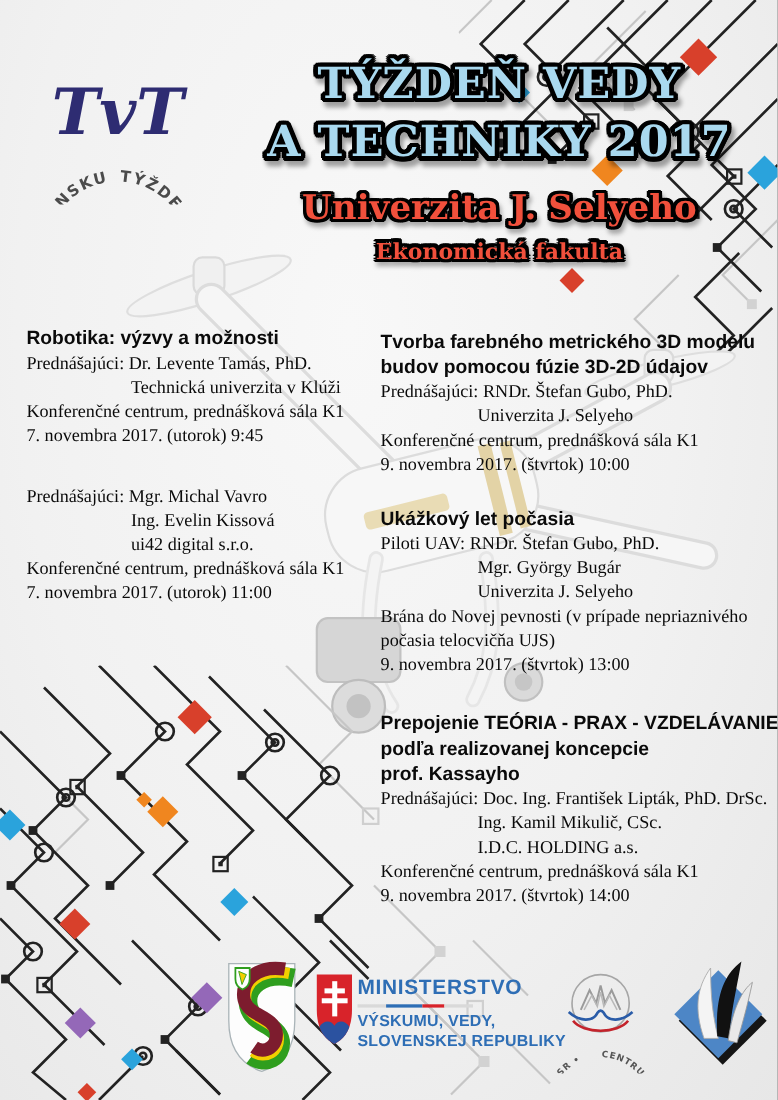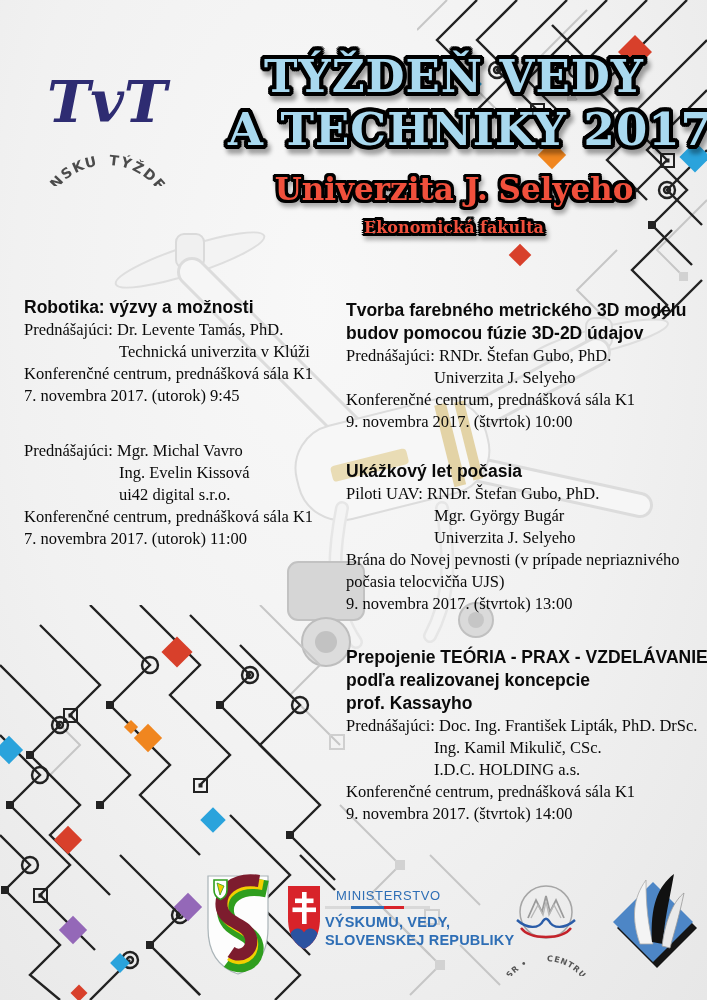--- a/index.html
+++ b/index.html
@@ -20,37 +20,37 @@
   .display{font-family:"DejaVu Serif","Liberation Serif",serif;font-weight:bold;text-align:center;white-space:nowrap;}
   .out4{color:var(--title-blue);
     text-shadow:-4px 0 #000,4px 0 #000,0 -4px #000,0 4px #000,-3px -3px #000,3px -3px #000,-3px 3px #000,3px 3px #000,
       -4px -2px #000,4px -2px #000,-4px 2px #000,4px 2px #000,-2px -4px #000,2px -4px #000,-2px 4px #000,2px 4px #000;
     filter:drop-shadow(3px 5px 2px rgba(0,0,0,.35));}
   .out3{color:var(--accent-red);
     text-shadow:-3px 0 #000,3px 0 #000,0 -3px #000,0 3px #000,-2px -2px #000,2px -2px #000,-2px 2px #000,2px 2px #000,
       -3px -2px #000,3px -2px #000,-3px 2px #000,3px 2px #000,-2px -3px #000,2px -3px #000,-2px 3px #000,2px 3px #000;
     filter:drop-shadow(2px 4px 2px rgba(0,0,0,.3));}
   .title-block{left:228px;top:50px;width:452px;}
-  .t1,.t2{font-size:45px;line-height:53px;letter-spacing:1px;}
+  .t1,.t2{font-size:39px;line-height:53px;letter-spacing:1px;}
   .univ{font-size:31px;line-height:36px;margin-top:15px;}
-  .fac{font-size:16px;line-height:28px;margin-top:7px;}
+  .fac{font-size:20px;line-height:28px;margin-top:7px;}
 
   
   .event{position:absolute;color:var(--text-black);}
   .event.leftcol{left:24px;width:308px;}
   .event.rightcol{left:330px;width:377px;margin-left:16px;}
   .etitle div{font-family:"Liberation Sans",sans-serif;font-weight:bold;font-size:17.5px;line-height:23px;white-space:nowrap;}
   .eline{font-family:"Liberation Serif",serif;font-size:16.5px;line-height:22px;white-space:nowrap;}
   .ind{padding-left:95px;}
   .event.rightcol .ind{padding-left:88px;}
 
   
   .footer-item{position:absolute;}
   .mtext{position:absolute;left:325px;top:888px;color:var(--ministry-blue);}
-  .m1{font-size:13px;font-weight:normal;letter-spacing:.6px;margin-left:11px;}
+  .m1{font-size:19px;font-weight:bold;letter-spacing:.6px;}
   .mline{display:flex;width:106px;height:2.5px;margin:3px 0 4px 0;}
   .mline span{height:100%;}
   .seg-g{background:#d9d9d9;width:26px;}
   .seg-b{background:var(--ministry-blue);width:33px;}
   .seg-r{background:#d8232a;width:20px;}
   .m2{font-size:14.5px;font-weight:bold;line-height:18px;letter-spacing:.2px;white-space:nowrap;}
 
   svg text{font-family:"DejaVu Sans","Liberation Sans",sans-serif;}
   .ringtext{font-size:14px;font-weight:bold;fill:var(--ring-gray);letter-spacing:1.6px;}
   .cvtitext{font-size:8px;font-weight:bold;fill:#555;letter-spacing:.8px;}

